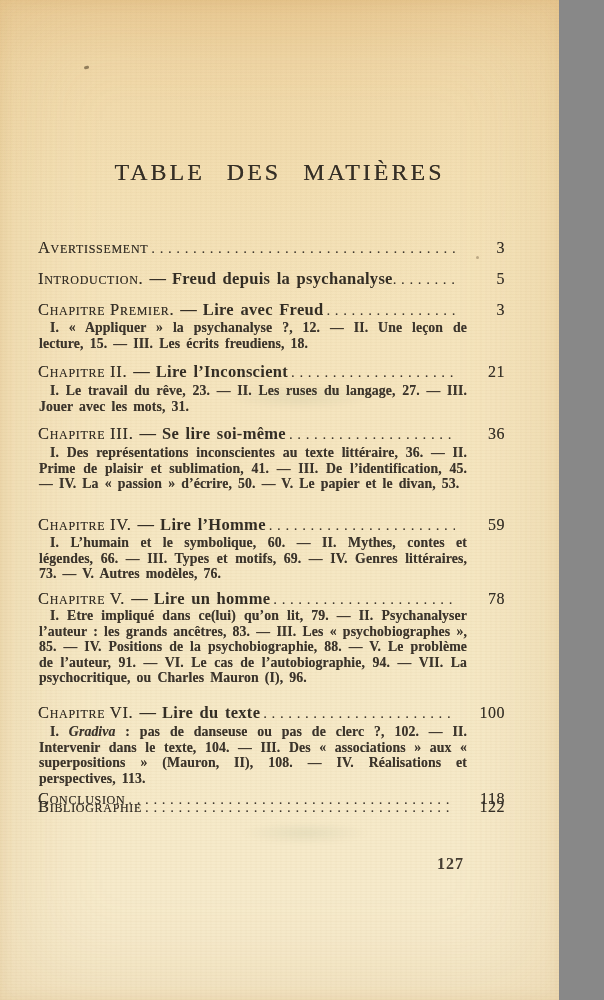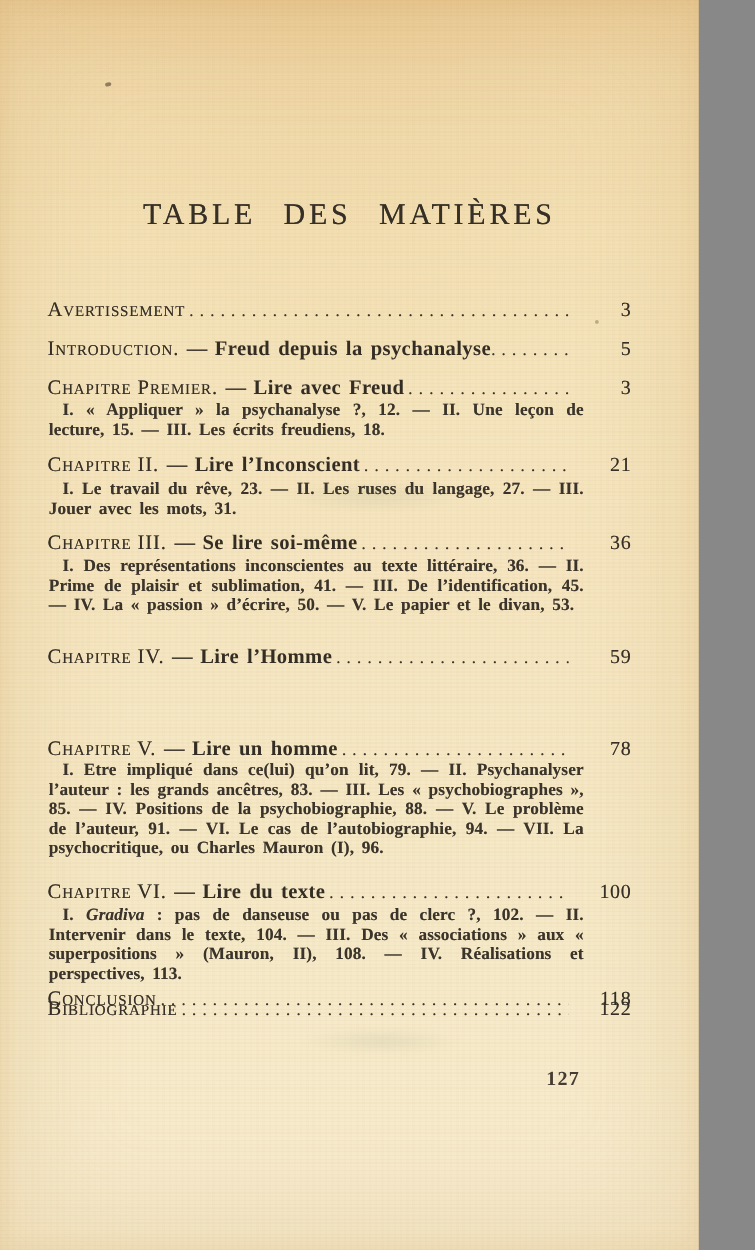--- a/index.html
+++ b/index.html
@@ -154,20 +154,21 @@
   </div>
   <p class="sub" style="top:445px">I. Des représentations inconscientes au texte littéraire, 36. — II. Prime de plaisir et sublimation, 41. — III. De l’identification, 45. — IV. La « passion » d’écrire, 50. — V. Le papier et le divan, 53.</p>
 
   <div class="row" style="top:515px">
     <span class="sc">Chapitre IV.</span>
     <span class="sep">—</span>
     <span class="bt">Lire l’Homme</span>
     <span class="leader">................................................................................</span>
     <span class="pg">59</span>
   </div>
+  <p class="sub" style="top:535px">I. L’humain et le symbolique, 60. — II. Mythes, contes et légendes, 66. — III. Types et motifs, 69. — IV. Genres littéraires, 73. — V. Autres modèles, 76.</p>
 
   <div class="row" style="top:589px">
     <span class="sc">Chapitre V.</span>
     <span class="sep">—</span>
     <span class="bt">Lire un homme</span>
     <span class="leader">................................................................................</span>
     <span class="pg">78</span>
   </div>
   <p class="sub" style="top:608px">I. Etre impliqué dans ce(lui) qu’on lit, 79. — II. Psychanalyser l’auteur : les grands ancêtres, 83. — III. Les « psychobiographes », 85. — IV. Positions de la psychobiographie, 88. — V. Le problème de l’auteur, 91. — VI. Le cas de l’autobiographie, 94. — VII. La psychocritique, ou Charles Mauron (I), 96.</p>
 

